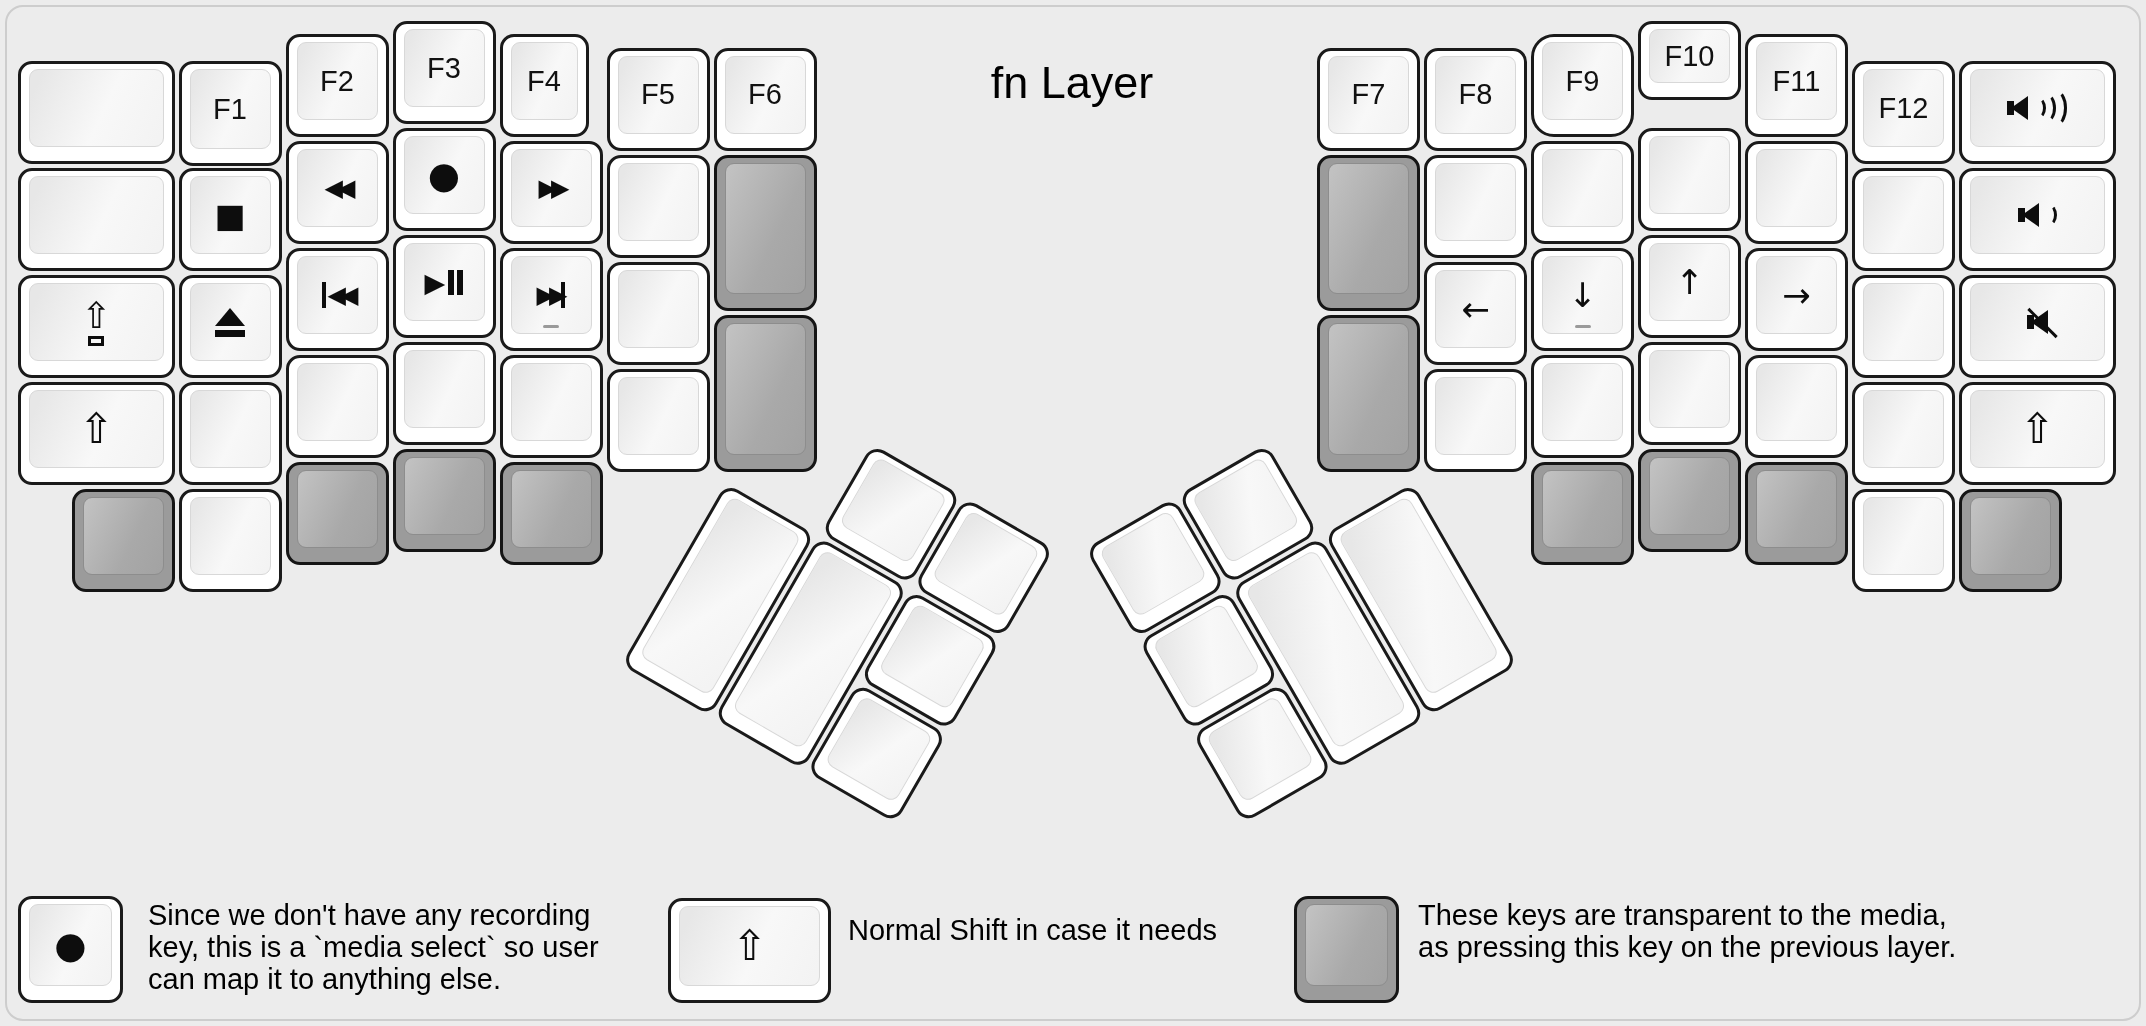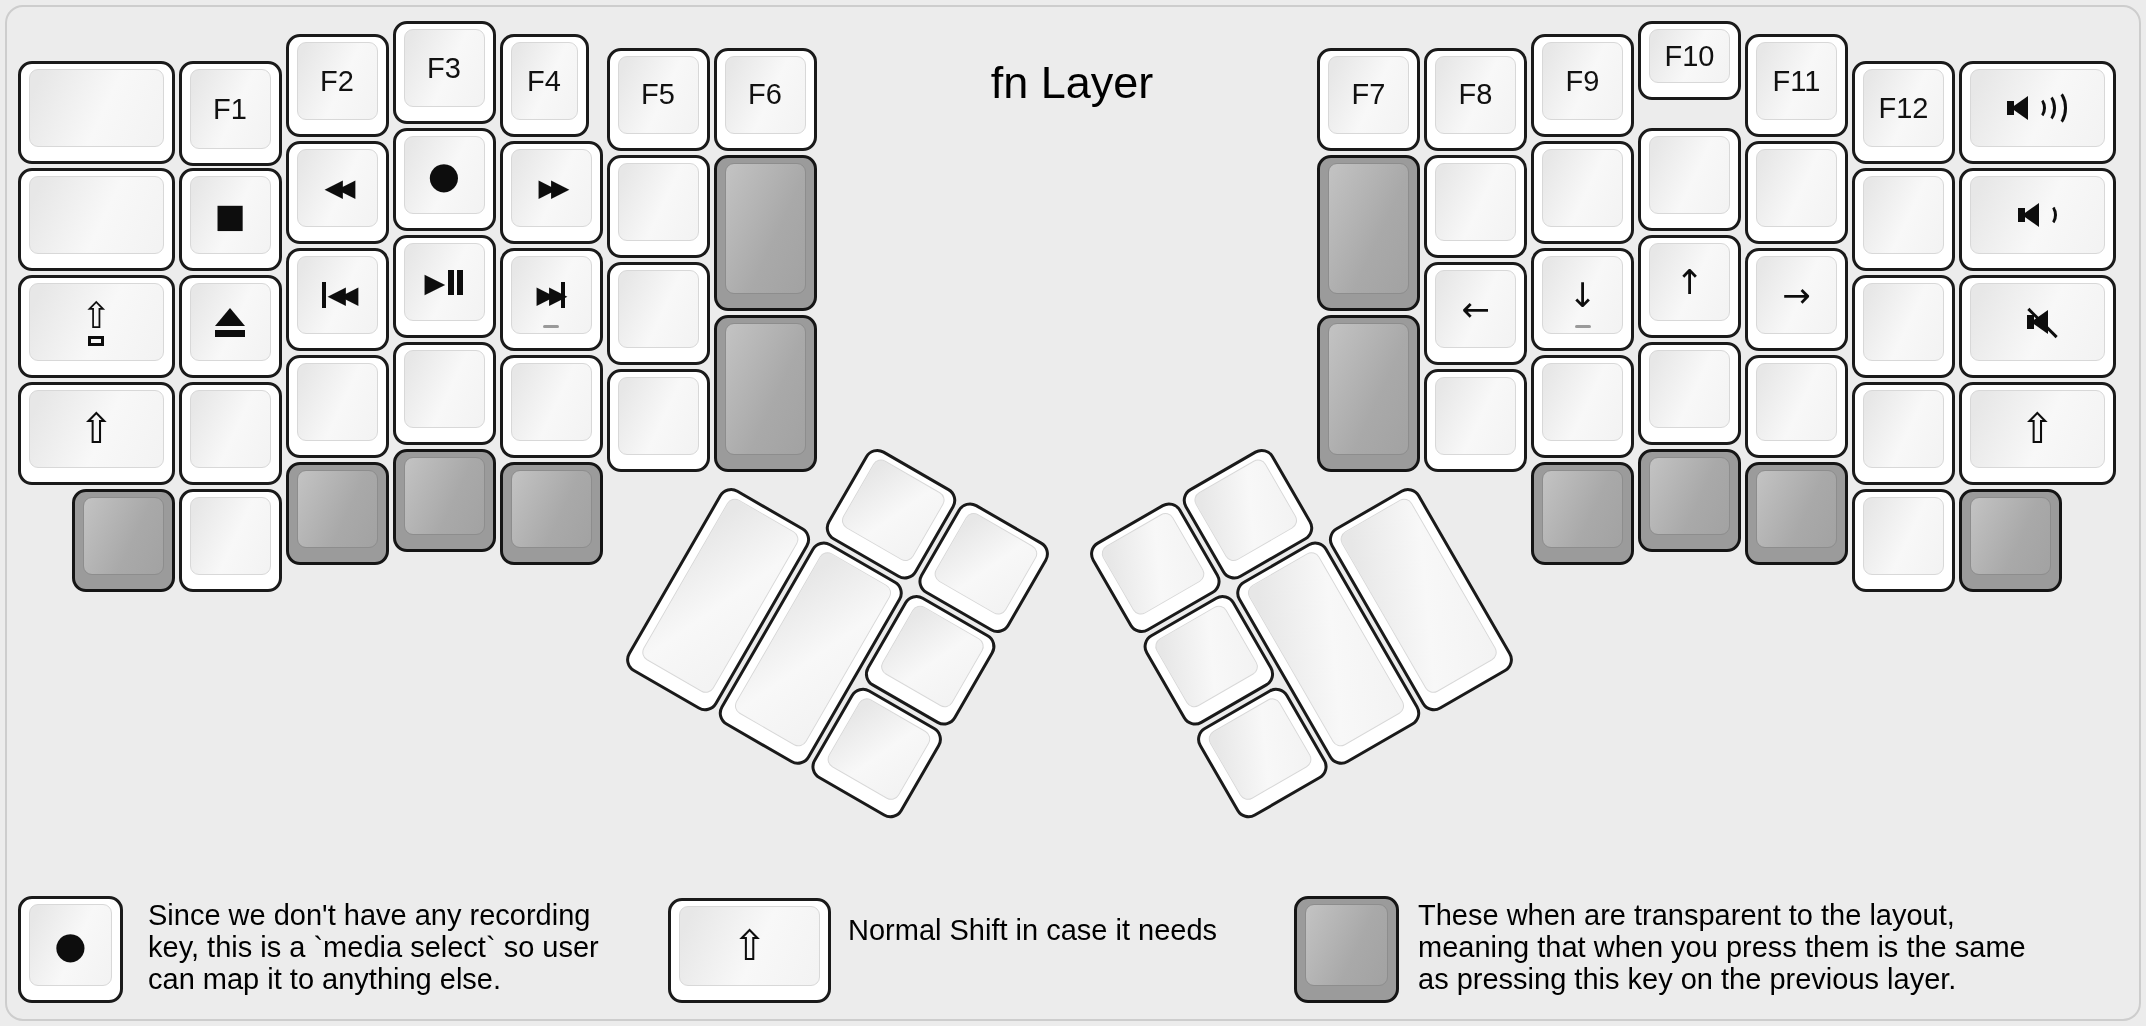--- a/index.html
+++ b/index.html
@@ -243,21 +243,21 @@
       <div class="key" style="left: 107px; top: 240.75px; width: 103px; height: 103px;">
         <div class="cap">
           <div class="row">
             <span class="glyph" style="font-size:34px">←</span>
           </div>
         </div>
       </div>
       <div class="key" style="left: 107px; top: 347.75px; width: 103px; height: 103px;">
         <div class="cap"></div>
       </div>
-      <div class="key" style="left: 214px; top: 13.375px; width: 103px; height: 103px;">
+      <div class="key" style="left: 214px; top: 13.375px; width: 103px; height: 103px; border-radius: 23px;">
         <div class="cap">
           <span class="klabel">F9</span>
         </div>
       </div>
       <div class="key" style="left: 214px; top: 120.375px; width: 103px; height: 103px;">
         <div class="cap"></div>
       </div>
       <div class="key" style="left: 214px; top: 227.375px; width: 103px; height: 103px;">
         <div class="cap">
           <div class="row">
@@ -432,17 +432,16 @@
         </div>
       </div>
     </div>
     <div class="legend-text" style="left: 848px; top: 914px;">
       <div>Normal Shift in case it needs</div>
     </div>
     <div class="key dark" style="left: 1294px; top: 896px; width: 105px; height: 107px;">
       <div class="cap"></div>
     </div>
     <div class="legend-text" style="left: 1418px; top: 899px;">
-      <div>These when are transparent to the layout,</div>
-      <div>meaning that when you press them is the same</div>
+      <div>These keys are transparent to the media,</div>
       <div>as pressing this key on the previous layer.</div>
     </div>
   </div>
 
 </body></html>

